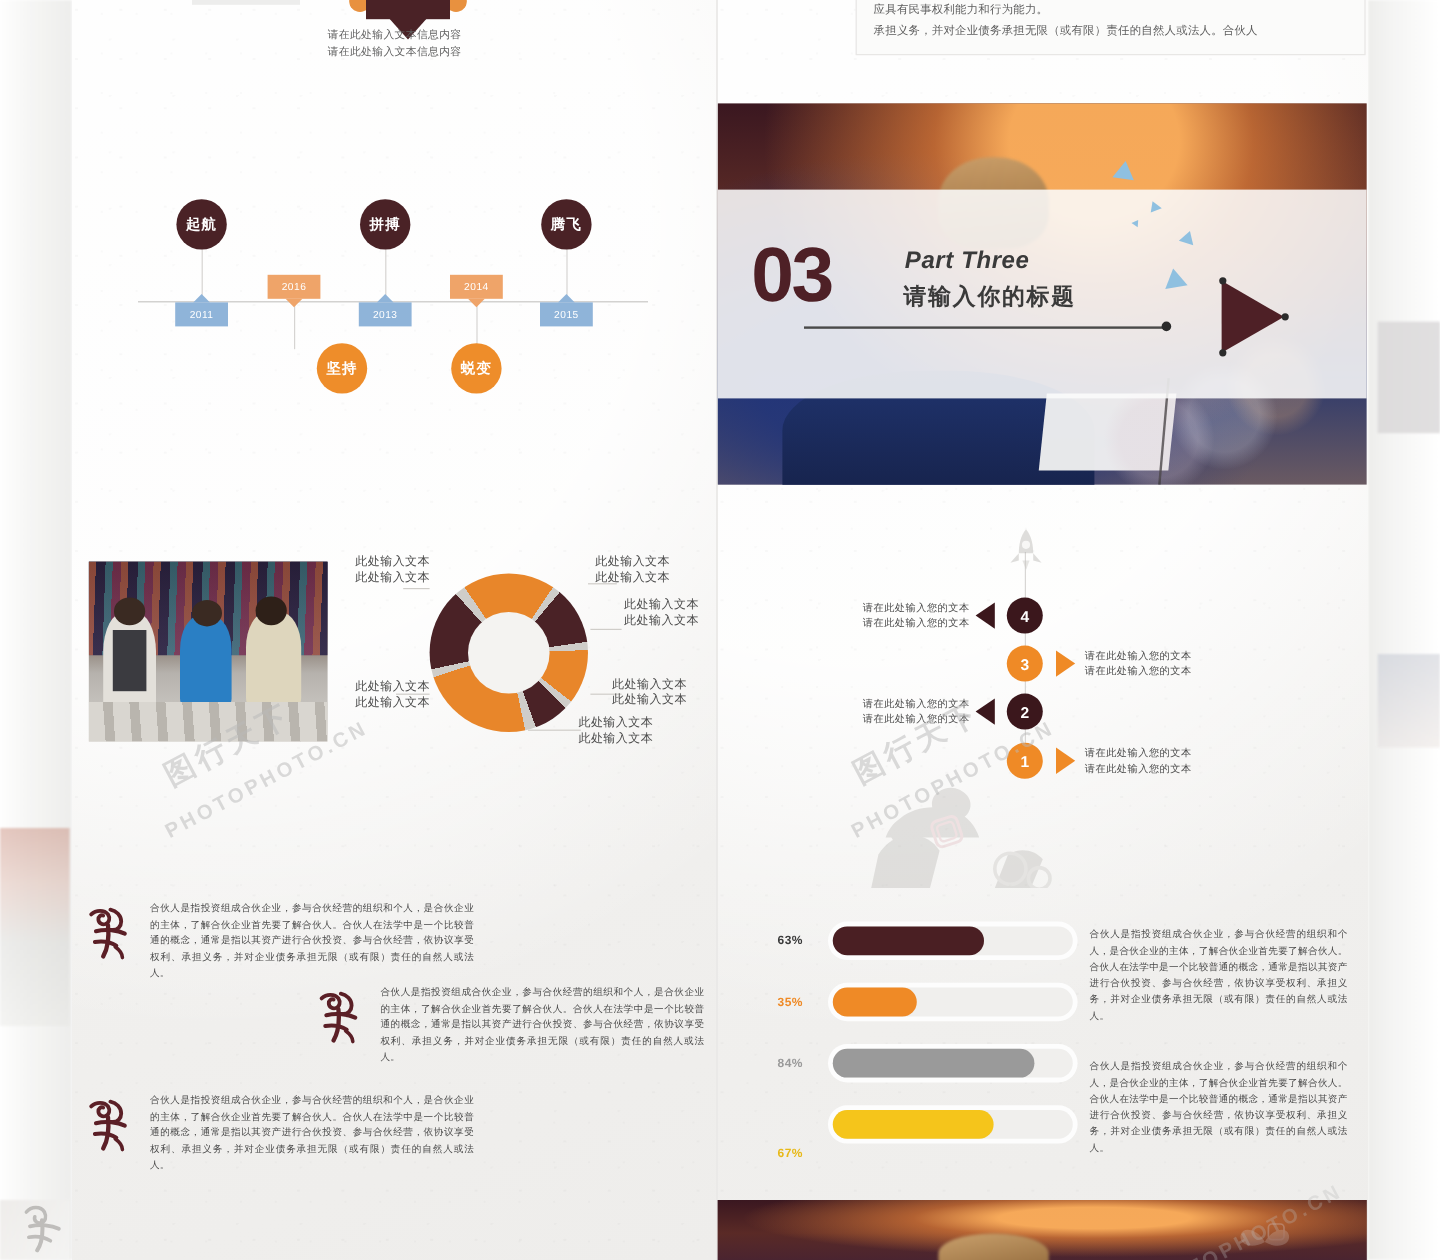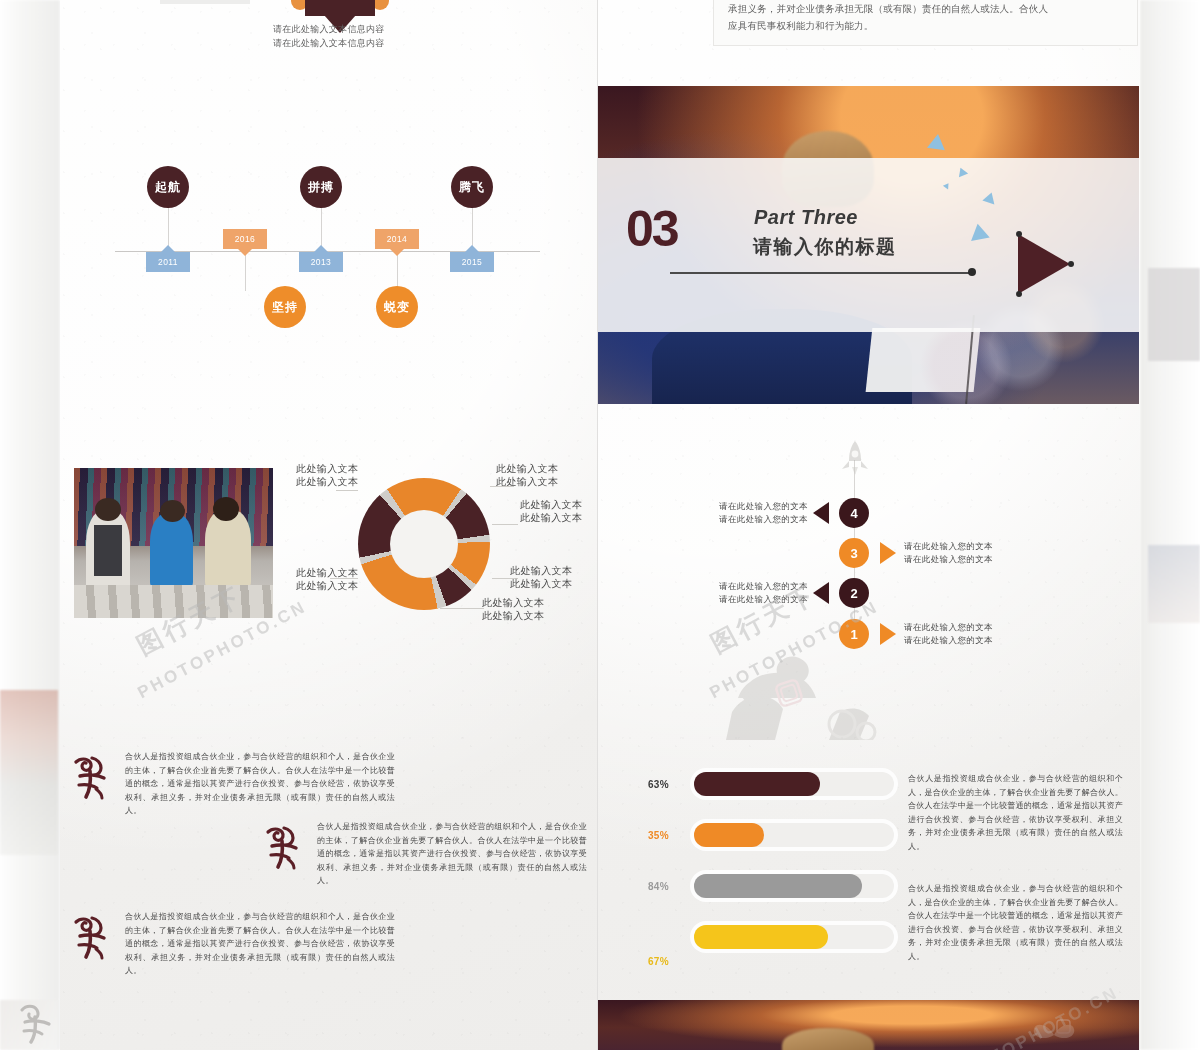--- a/index.html
+++ b/index.html
@@ -164,21 +164,21 @@
   .banner-mic {
     position:absolute; left:68.5%; top:72%; width:2px; height:28%;
     background:#1c1c1c; transform:rotate(5deg); opacity:.8;
   }
   .banner-overlay {
     position:absolute; left:0; top:22.5%; width:100%; height:55%;
     background:rgba(250,250,250,.88);
   }
   .banner-num {
     position:absolute; left:28px; top:113px;
-    font-size:50px; font-weight:bold; color:#4e2026;
+    font-size:64px; font-weight:bold; color:#4e2026;
     line-height:60px; letter-spacing:-2px;text-align:center;
   }
   .banner-en {
     position:absolute; left:156px; top:120px;
     font-size:20px; font-style:italic; font-weight:bold; color:#3a3a3a;
     letter-spacing:.5px;
   }
   .banner-cn {
     position:absolute; left:155px; top:148px;
     font-size:19px; font-weight:bold; color:#3a3a3a; letter-spacing:1.5px;
@@ -333,22 +333,22 @@
     <div class="top-arrow-shape"></div>
     <div class="top-arrow-tip"></div>
     <div class="top-caption">
       <div>请在此处输入文本信息内容</div>
       <div>请在此处输入文本信息内容</div>
     </div>
   </div>
 
   <div class="topright-card"></div>
   <div class="topright-text">
+    <div>应具有民事权利能力和行为能力。</div>
     <div>承担义务，并对企业债务承担无限（或有限）责任的自然人或法人。合伙人</div>
-    <div>应具有民事权利能力和行为能力。</div>
   </div>
 
   <div class="timeline-wrap">
     <div class="tl-axis"></div>
 
     <div class="tl-stem" style="left:108px; top:57px; height:44px;"></div>
     <div class="tl-node-circle dark" style="left:87px; top:16px;">
       <span>起航</span>
     </div>
 

